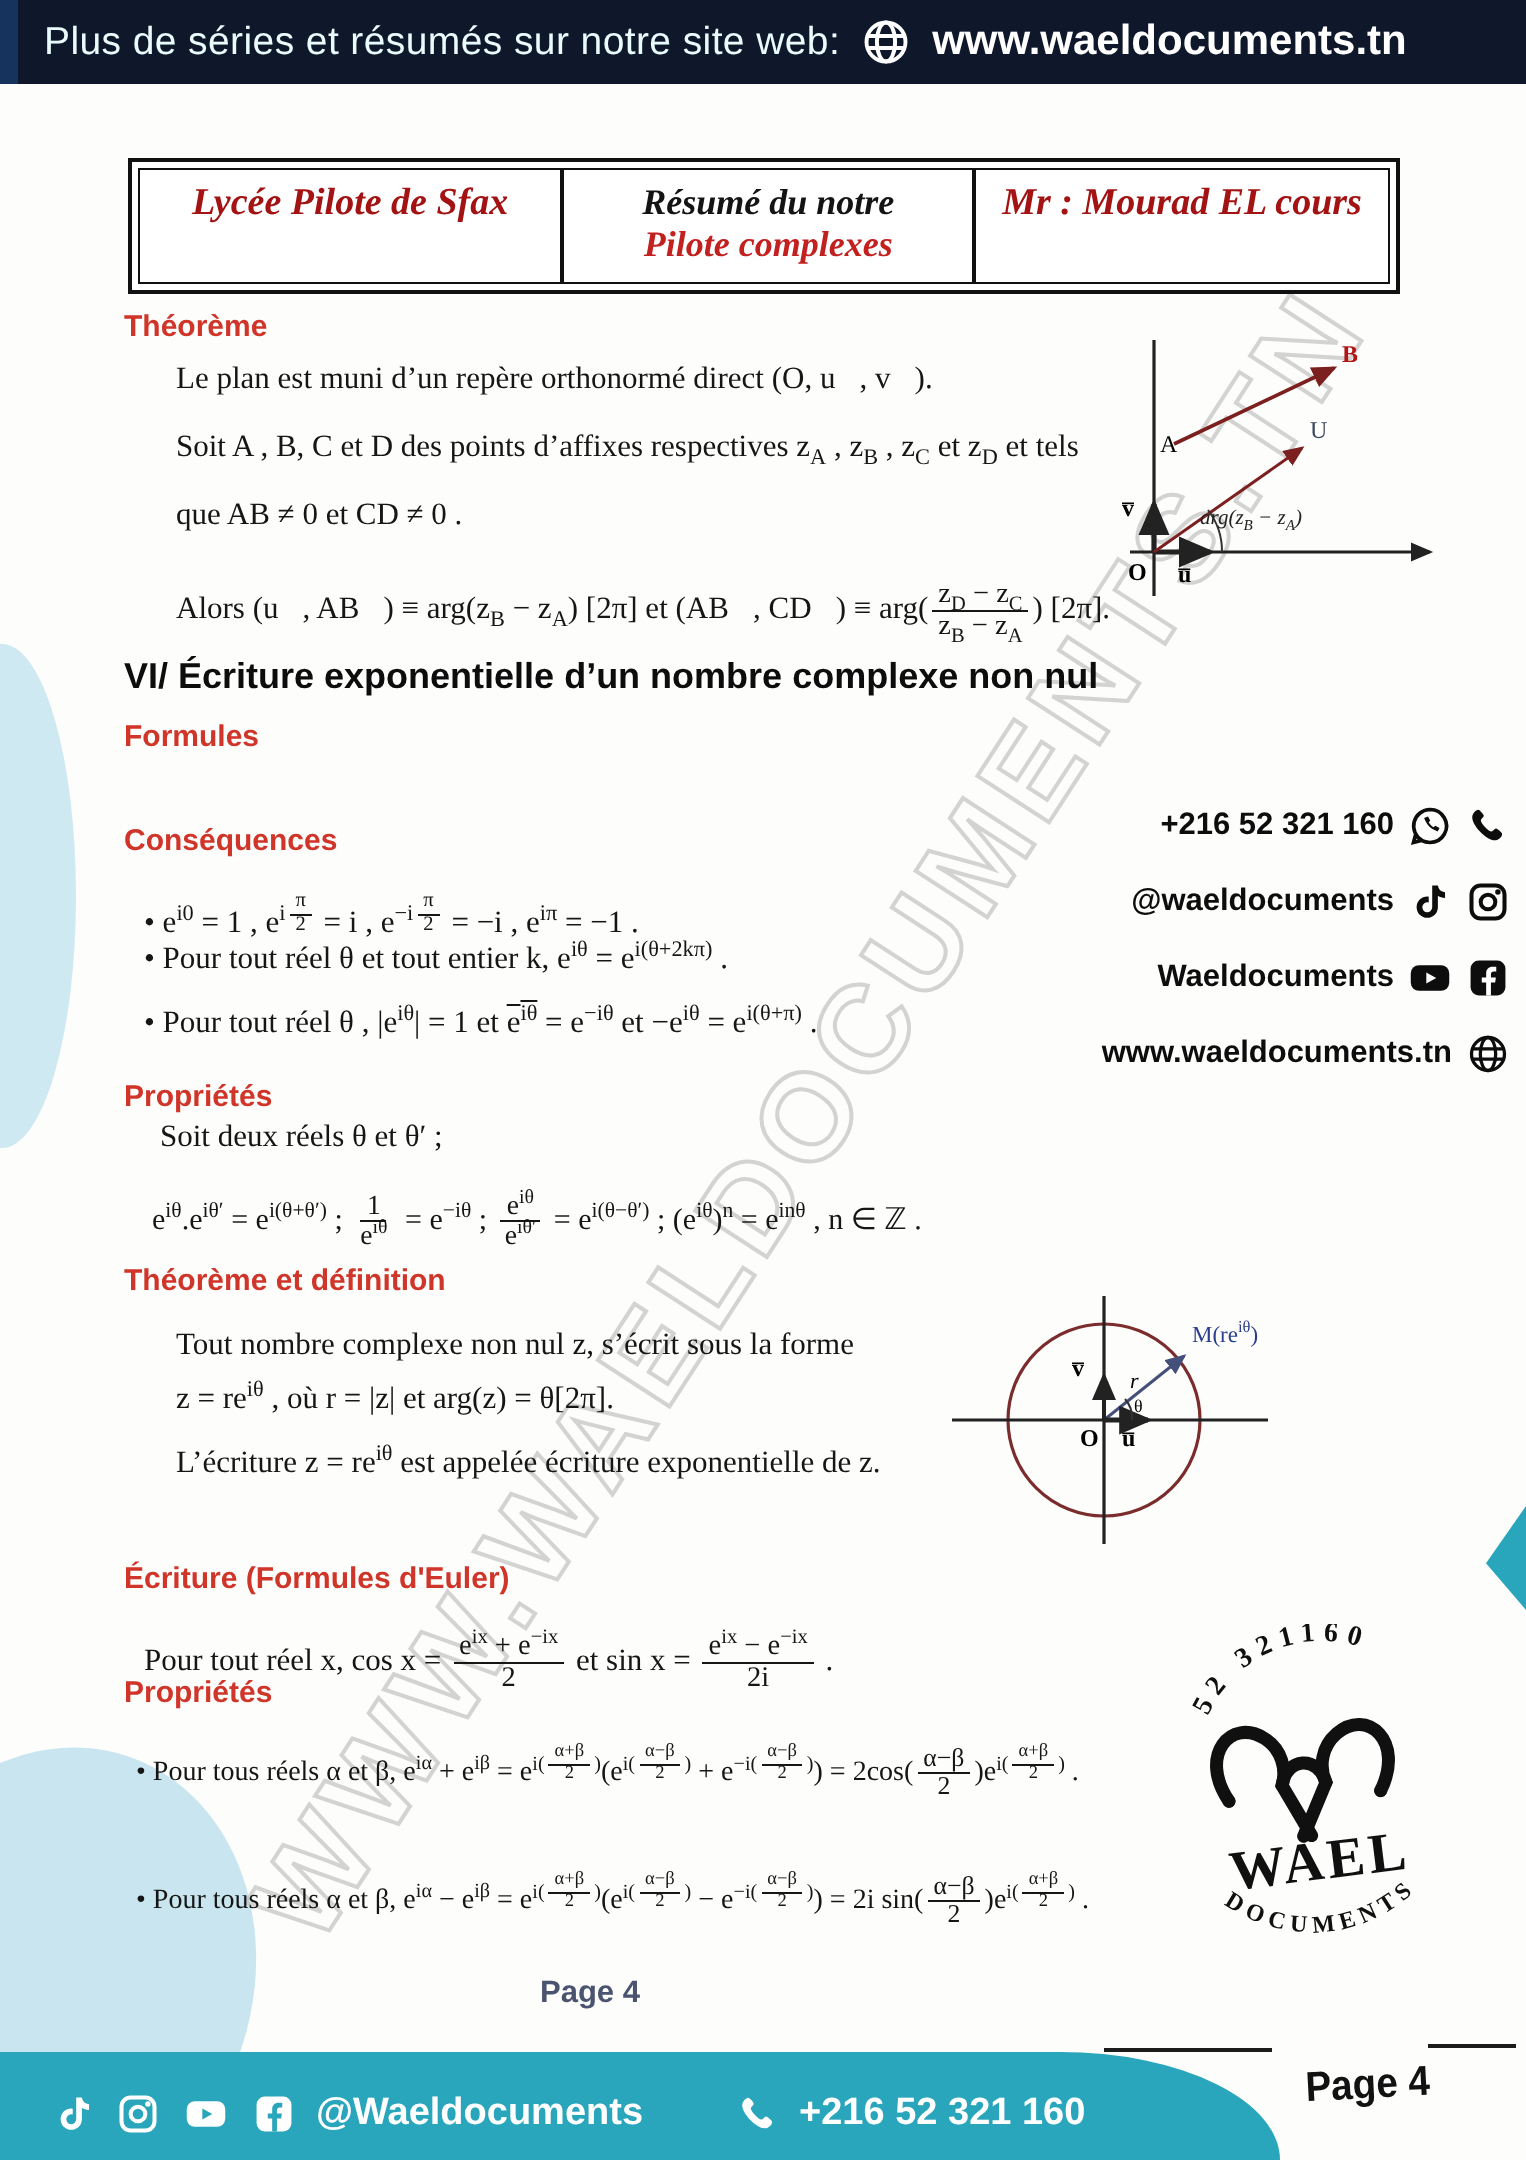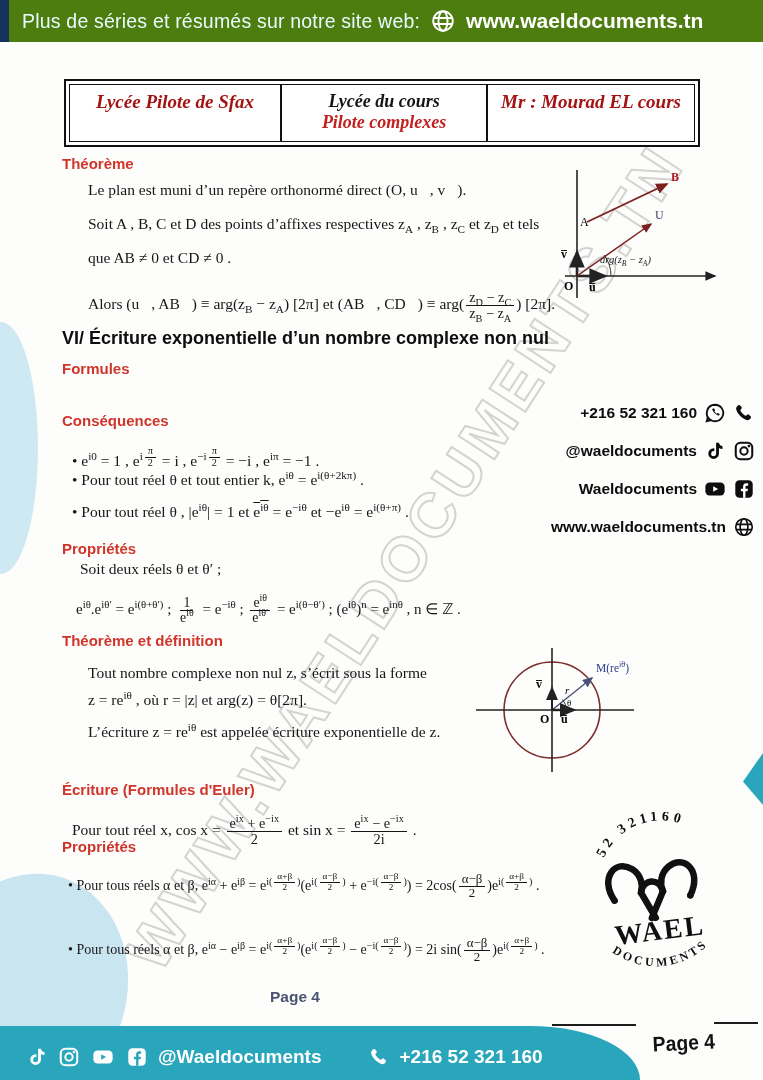--- a/index.html
+++ b/index.html
@@ -2,21 +2,21 @@
 <html><head>
 <meta charset="utf-8">
 <style>
   *{margin:0;padding:0;box-sizing:border-box}
   html,body{background:#ffffff}
   .page{position:relative;width:763px;height:1080px;background:#fdfdfc;overflow:hidden;
         font-family:"Liberation Serif",serif;color:#161616}
   .abs{position:absolute}
 
   
-  .banner{left:0;top:0;width:763px;height:42px;background:#4d7c0f;display:flex;align-items:center;
+  .banner{left:0;top:0;width:763px;height:42px;background:#0f172a;display:flex;align-items:center;
           gap:10px;padding-left:22px;font-family:"Liberation Sans",sans-serif;z-index:5}
   .banner .msg{font-size:19.5px;color:#eafbfd;letter-spacing:.2px}
   .banner .url{font-size:21px;font-weight:700;color:#ffffff}
   .banner-strip{left:0;top:0;width:9px;height:42px;background:#15335c;z-index:6}
 
   
   .htab{left:64px;top:79px;width:636px;height:68px;border:2.5px solid #111;padding:3px;background:#fff;z-index:3}
   .htab-in{display:flex;width:100%;height:100%;border:1.6px solid #111}
   .hcell{display:flex;flex-direction:column;align-items:center;padding-top:6px;font-style:italic;font-weight:700}
   .hc-1{width:34%;border-right:2.5px solid #111;font-size:19px;color:#a31313}
@@ -122,21 +122,21 @@
     <span class="url">www.waeldocuments.tn</span>
   </div>
   <div class="abs banner-strip"></div>
 
   <div class="abs htab">
     <div class="htab-in">
       <div class="hcell hc-1">
         <span>Lycée Pilote de Sfax</span>
       </div>
       <div class="hcell hc-2">
-        <span class="hc2a">Lycée du cours</span>
+        <span class="hc2a">Résumé du notre</span>
         <span class="hc2b">Pilote complexes</span>
       </div>
       <div class="hcell hc-3">
         <span>Mr : Mourad EL cours</span>
       </div>
     </div>
   </div>
 
   <div class="abs h-red" style="left:62px;top:155px">Théorème</div>
   <div class="abs t" style="left:88px;top:180px">Le plan est muni d’un repère orthonormé direct (O, u⃗, v⃗).</div>

